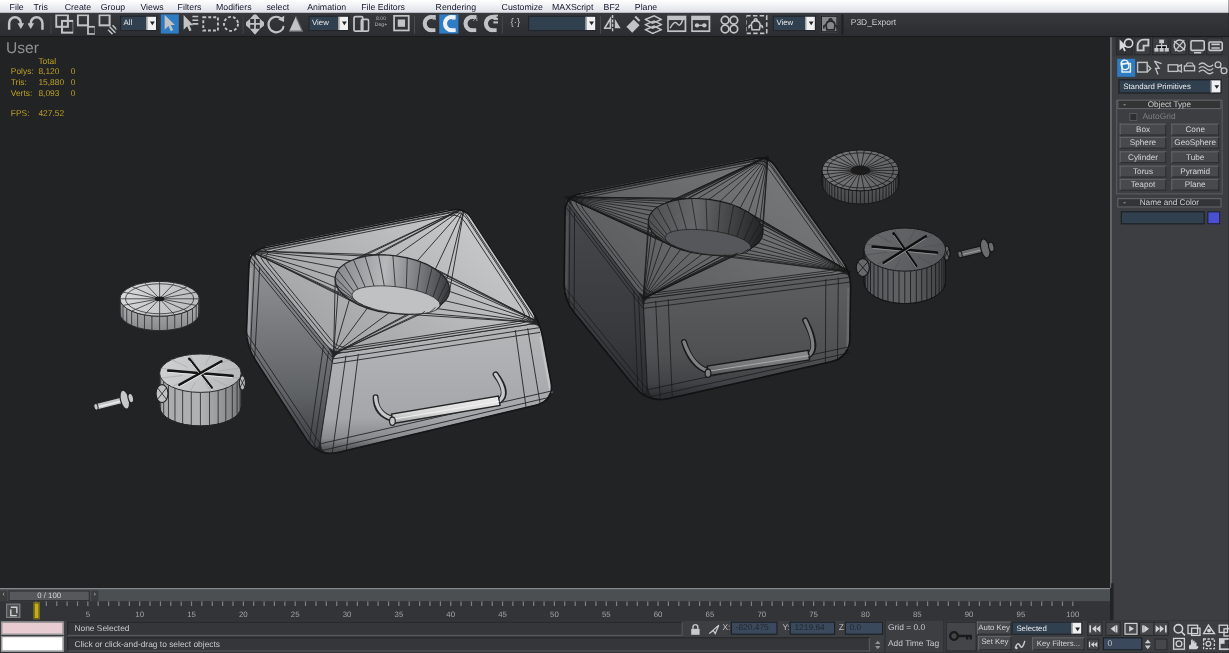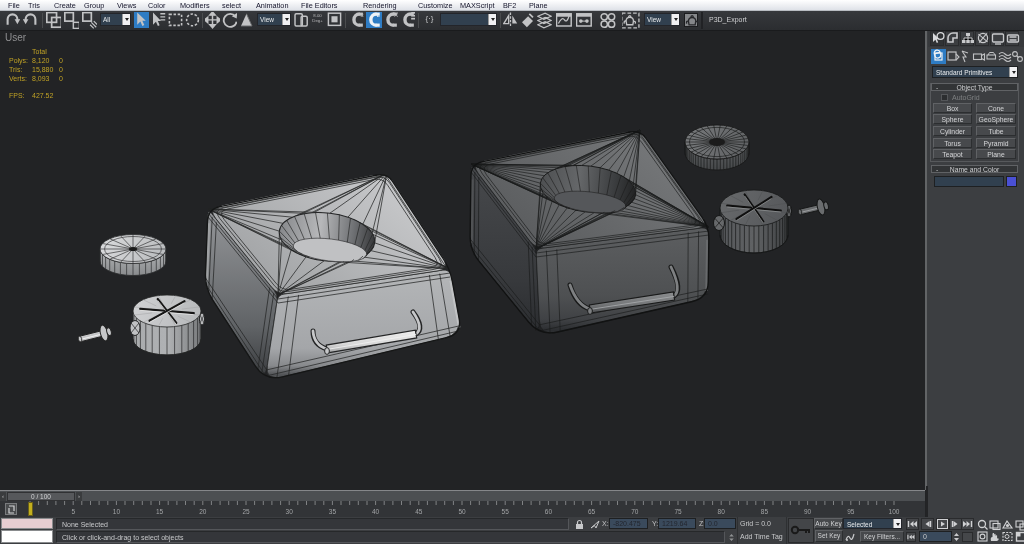--- a/index.html
+++ b/index.html
@@ -16,21 +16,21 @@
 .cfield { position:absolute; height:11px; background:#3a4a5c; border:1px solid #1e2022; color:#23262e; font-size:7px; line-height:10px; padding-left:3px; }
 .gbtn { position:absolute; white-space:nowrap; overflow:hidden; background:#47494c; border:1px solid; border-color:#606265 #2c2e30 #2c2e30 #606265; color:#d0d1d3; font-size:6.5px; text-align:center; line-height:10px; }
 </style></head>
 <body>
 <div class="menubar">
     <span style="position:absolute;left:8px;top:1px">File</span>
     <span style="position:absolute;left:28px;top:1px">Tris</span>
     <span style="position:absolute;left:54px;top:1px">Create</span>
     <span style="position:absolute;left:84px;top:1px">Group</span>
     <span style="position:absolute;left:117px;top:1px">Views</span>
-    <span style="position:absolute;left:148px;top:1px">Color</span>
+    <span style="position:absolute;left:148px;top:1px">Filters</span>
     <span style="position:absolute;left:180px;top:1px">Modifiers</span>
     <span style="position:absolute;left:222px;top:1px">select</span>
     <span style="position:absolute;left:256px;top:1px">Animation</span>
     <span style="position:absolute;left:301px;top:1px">File Editors</span>
     <span style="position:absolute;left:363px;top:1px">Rendering</span>
     <span style="position:absolute;left:418px;top:1px">Customize</span>
     <span style="position:absolute;left:460px;top:1px">MAXScript</span>
     <span style="position:absolute;left:503px;top:1px">BF2</span>
     <span style="position:absolute;left:529px;top:1px">Plane</span>
   </div>
@@ -740,21 +740,21 @@
 <line x1="80.1" y1="339.5" x2="104.1" y2="333.5" stroke="#f0f0f0" stroke-width="1.0"></line>
 <ellipse cx="80.0" cy="339.0" rx="1.7" ry="2.8" transform="rotate(-14 80.0 339.0)" fill="#c6c7c9" stroke="#222" stroke-width="0.8"></ellipse>
 <ellipse cx="104.0" cy="333.0" rx="3.6" ry="8.1" transform="rotate(-14 104.0 333.0)" fill="#c6c7c9" stroke="#222" stroke-width="1"></ellipse>
 <ellipse cx="109.0" cy="331.7" rx="2.2" ry="4.0" transform="rotate(-14 109.0 331.7)" fill="#c6c7c9" stroke="#222" stroke-width="1"></ellipse>
 <polygon points="800.6,214.7 821.6,209.7 820.4,204.3 799.4,209.3" fill="#6a6c6e" stroke="#161717" stroke-width="1"></polygon>
 <line x1="800.1" y1="212.5" x2="821.1" y2="207.5" stroke="#9a9c9e" stroke-width="1.0"></line>
 <ellipse cx="800.0" cy="212.0" rx="1.7" ry="2.8" transform="rotate(-13 800.0 212.0)" fill="#6a6c6e" stroke="#161717" stroke-width="0.8"></ellipse>
 <ellipse cx="821.0" cy="207.0" rx="3.6" ry="8.1" transform="rotate(-13 821.0 207.0)" fill="#6a6c6e" stroke="#161717" stroke-width="1"></ellipse>
 <ellipse cx="826.1" cy="205.8" rx="2.2" ry="4.0" transform="rotate(-13 826.1 205.8)" fill="#6a6c6e" stroke="#161717" stroke-width="1"></ellipse>
 </svg>
-<div style="position:absolute;left:5px;top:32px;color:#909092;font-size:10px">User</div>
+<div style="position:absolute;left:5px;top:32px;color:#909092;font-size:13px">User</div>
 <div style="position:absolute;left:0;top:0;color:#bfa125;font-size:7px">
 <div style="position:absolute;left:32px;top:48px">Total</div>
 <div style="position:absolute;left:9px;top:57px">Polys:</div>
     <div style="position:absolute;left:32px;top:57px">8,120</div>
     <div style="position:absolute;left:59px;top:57px">0</div>
 <div style="position:absolute;left:9px;top:66px">Tris:</div>
     <div style="position:absolute;left:32px;top:66px">15,880</div>
     <div style="position:absolute;left:59px;top:66px">0</div>
 <div style="position:absolute;left:9px;top:75px">Verts:</div>
     <div style="position:absolute;left:32px;top:75px">8,093</div>

